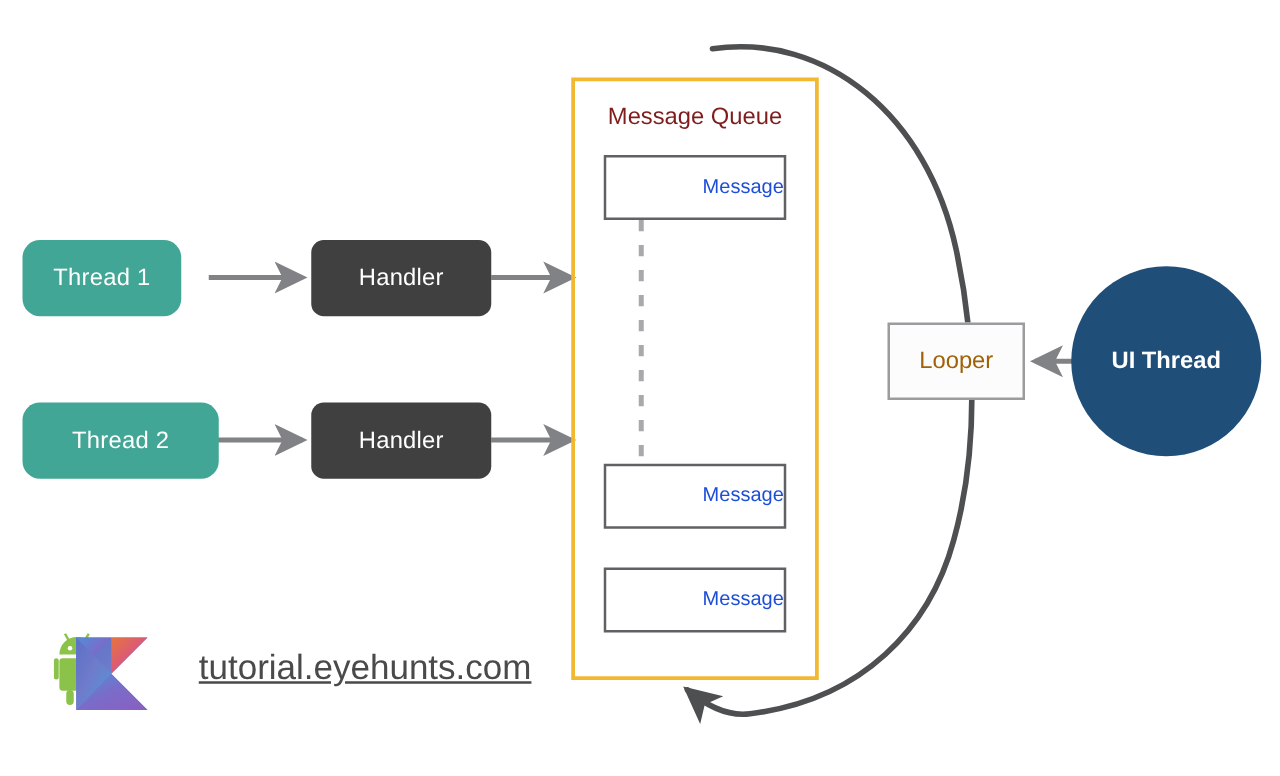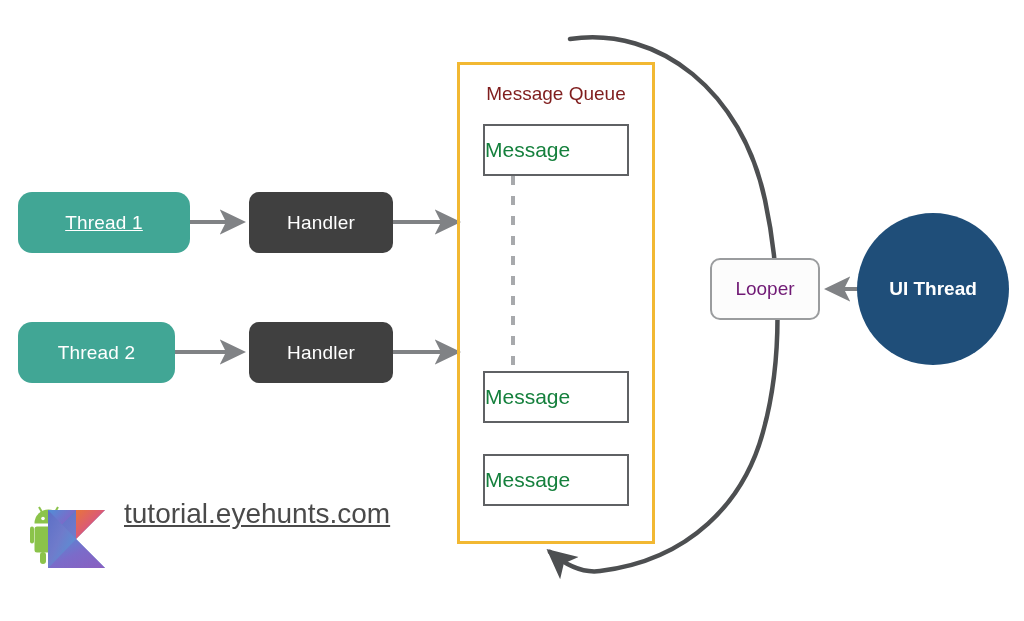--- a/index.html
+++ b/index.html
@@ -71,37 +71,37 @@
   }
 
   
   .msg-box {
     position: absolute;
     border: 2.5px solid #5f6164;
     background: #ffffff;
     box-sizing: border-box;
     display: flex;
     align-items: center;
-    justify-content: flex-start;
-    color: #15803d;
-    font-size: 21px;
+    justify-content: flex-end;
+    color: #1d4ed8;
+    font-size: 16px;
     z-index: 4;
   }
 
   
   .looper-box {
     position: absolute;
     border: 2.5px solid #9a9c9e;
-    border-radius: 10px;
+    border-radius: 0;
     background: #fcfcfc;
     box-sizing: border-box;
     display: flex;
     align-items: center;
     justify-content: center;
-    color: #701a75;
+    color: #a16207;
     font-size: 19px;
     z-index: 5;
   }
 
   
   .ui-circle {
     position: absolute;
     border-radius: 50%;
     background: #1f4e79;
     color: #ffffff;
@@ -110,24 +110,26 @@
     justify-content: center;
     font-size: 19px;
     font-weight: bold;
     line-height: 1.3;
     z-index: 3;
   }
 
   
   .brand {
     position: absolute;
-    left: 30px;
+    left: 43px;
     top: 498px;
     display: flex;
+    align-items: center;
     z-index: 6;
+    gap: 22px;
   }
   .brand-logo {
     position: relative;
     width: 82px;
     height: 72px;
     flex: none;
   }
   .brand-text {
     margin-left: 12px;
     font-size: 28px;
@@ -207,21 +209,21 @@
   <div class="msg-box" style="left:483px; top:124px; width:146px; height:52px;">
     <span>Message</span>
   </div>
   <div class="msg-box" style="left:483px; top:371px; width:146px; height:52px;">
     <span>Message</span>
   </div>
   <div class="msg-box" style="left:483px; top:454px; width:146px; height:52px;">
     <span>Message</span>
   </div>
 
-  <div class="node thread-pill" style="left:18px; top:192px; width:172px; height:61px;text-decoration:underline;">
+  <div class="node thread-pill" style="left:18px; top:192px; width:127px; height:61px;">
     <span>Thread 1</span>
   </div>
   <div class="node thread-pill" style="left:18px; top:322px; width:157px; height:61px;">
     <span>Thread 2</span>
   </div>
 
   <div class="node handler-pill" style="left:249px; top:192px; width:144px; height:61px;">
     <span>Handler</span>
   </div>
   <div class="node handler-pill" style="left:249px; top:322px; width:144px; height:61px;">

